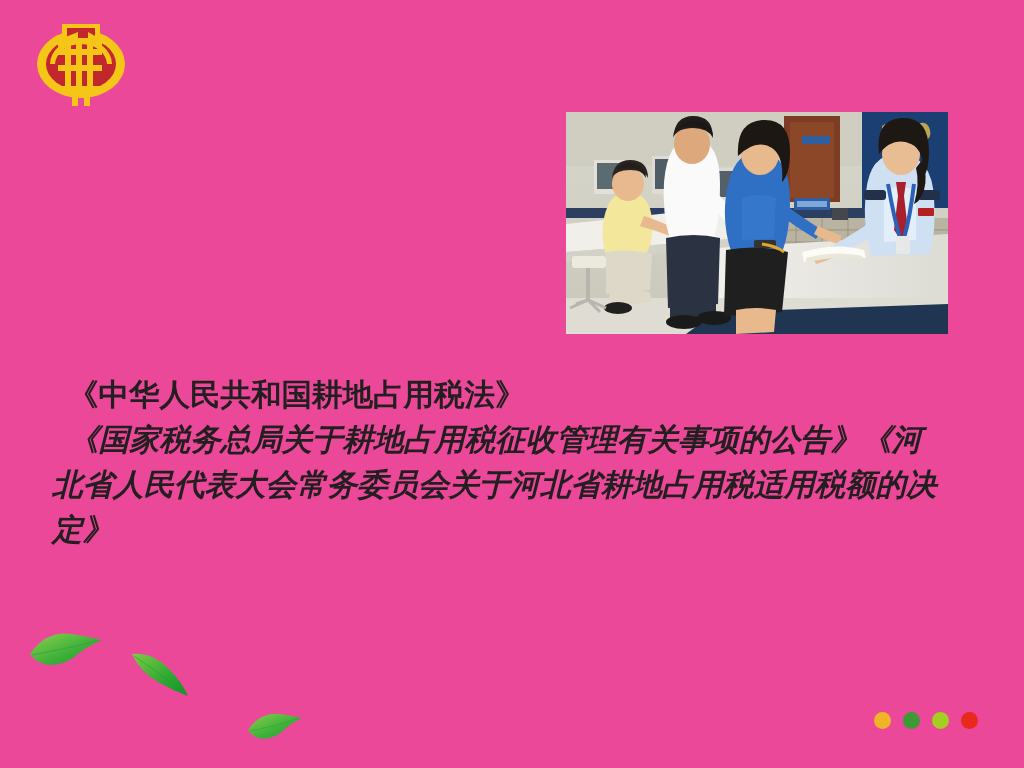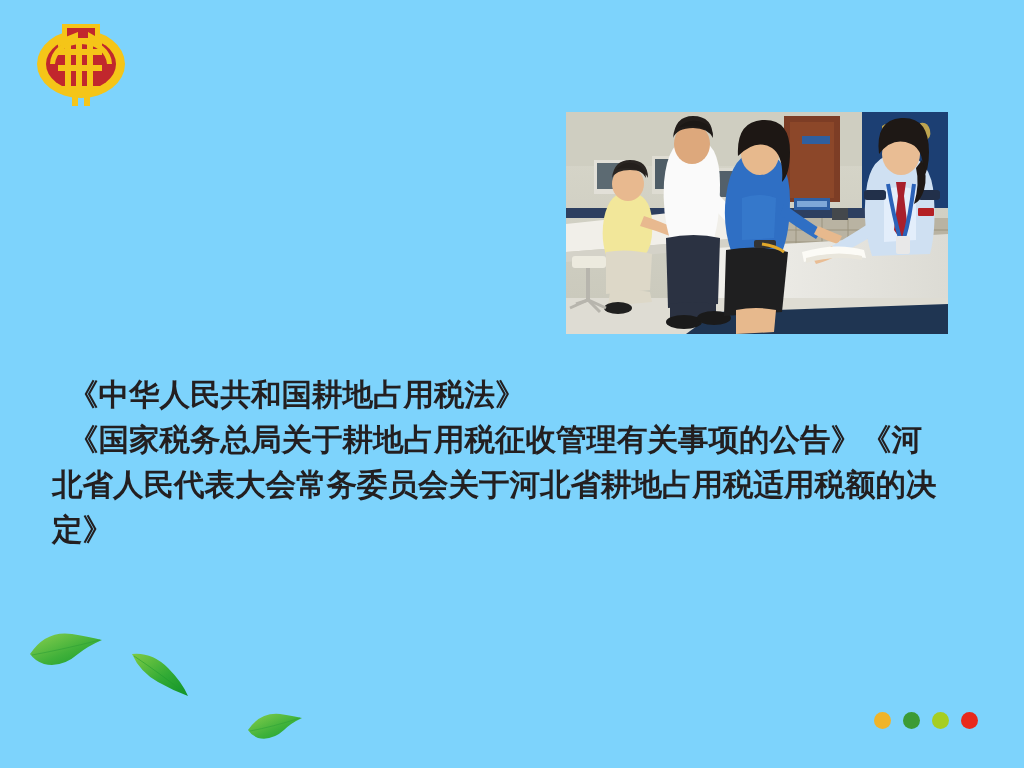--- a/index.html
+++ b/index.html
@@ -8,21 +8,21 @@
     padding: 0;
     background: #ffffff;
   }
   body {
     font-family: "DejaVu Sans", "Liberation Sans", sans-serif;
   }
   .slide {
     position: relative;
     width: 1024px;
     height: 768px;
-    background: #7dd3fc;
+    background: #ec4899;
     overflow: hidden;
   }
 
   
   .emblem {
     position: absolute;
     left: 36px;
     top: 16px;
     width: 90px;
     height: 92px;
@@ -57,20 +57,21 @@
     text-align: left;
     word-break: break-all;
   }
   .doc-line {
     display: block;
     text-indent: 16px;
   }
   .doc-flow {
     display: block;
     text-indent: 16px;
+    font-style: italic;
   }
 
   
   .leaf {
     position: absolute;
   }
   .leaf svg { display: block; width: 100%; height: 100%; }
   .leaf-1 { left: 28px;  top: 628px; width: 76px; height: 44px; }
   .leaf-2 { left: 130px; top: 644px; width: 62px; height: 54px; }
   .leaf-3 { left: 246px; top: 708px; width: 58px; height: 36px; }

